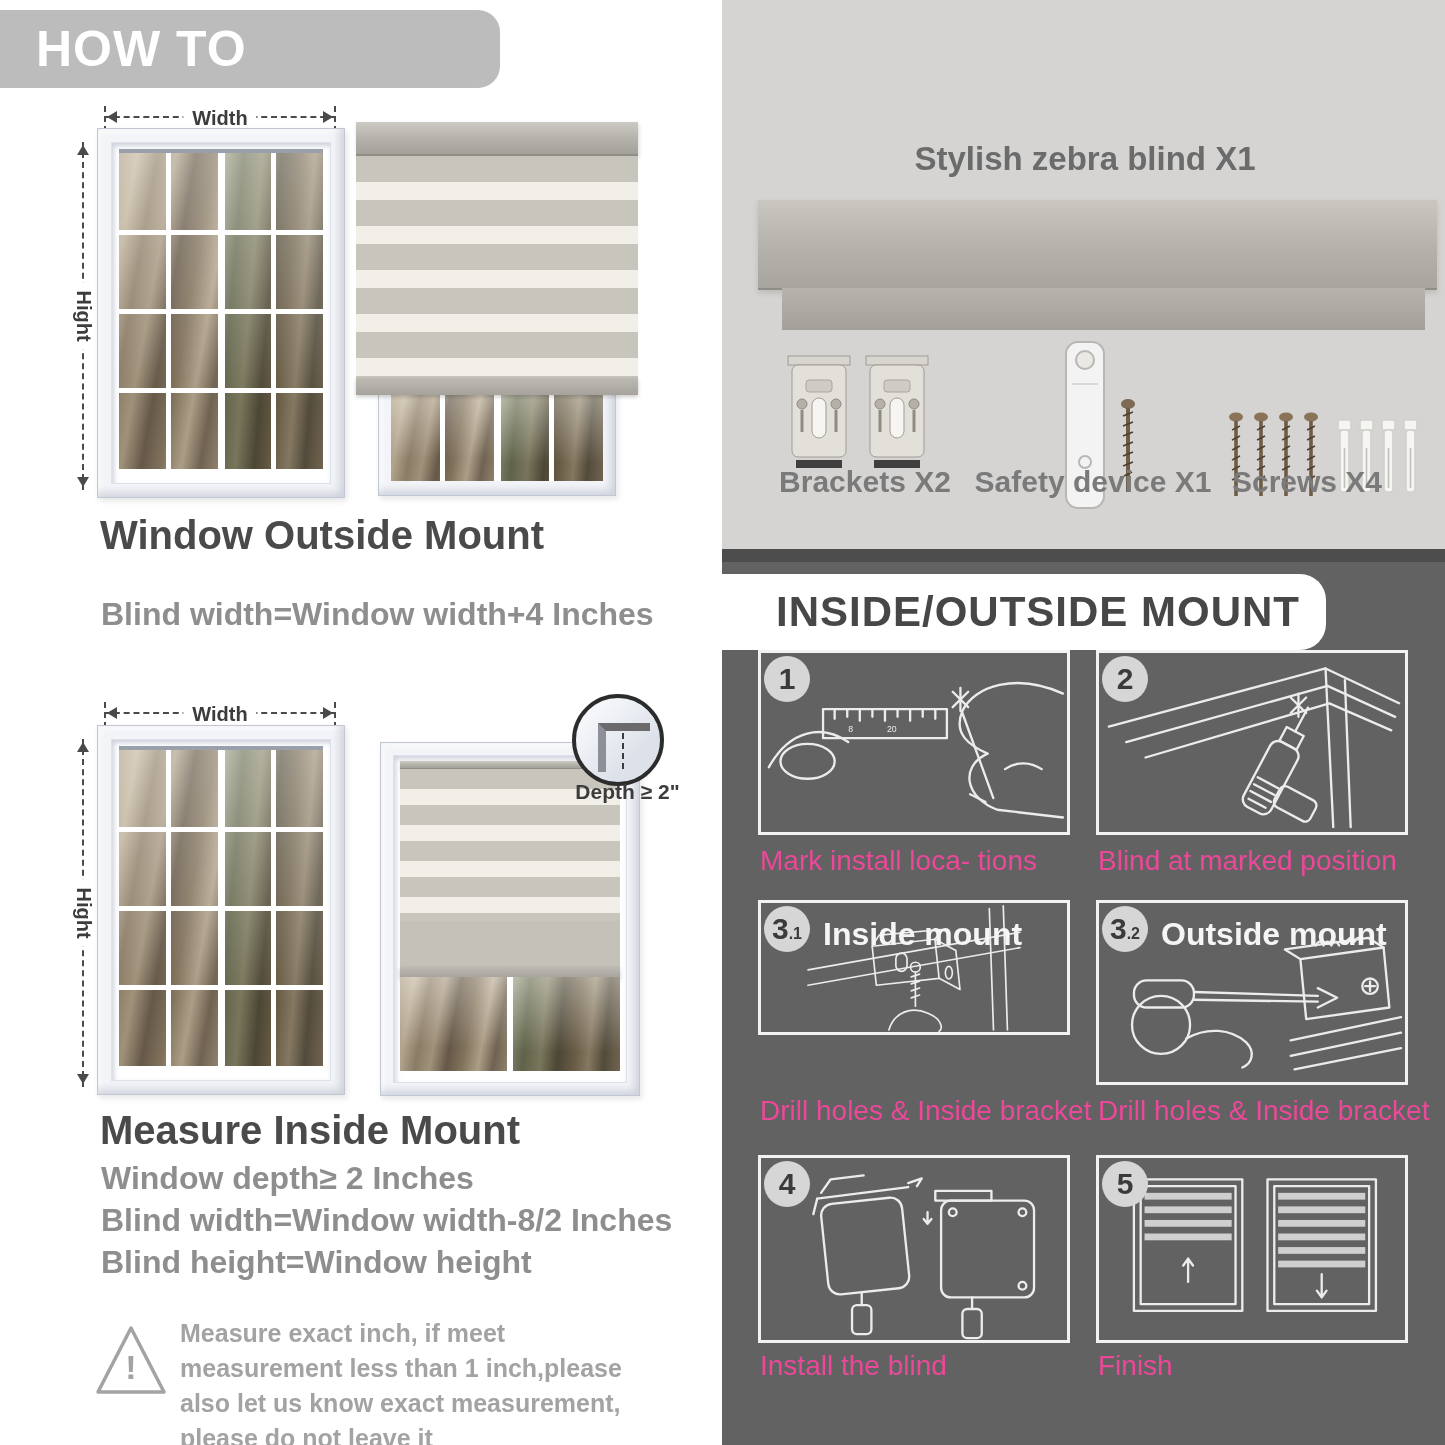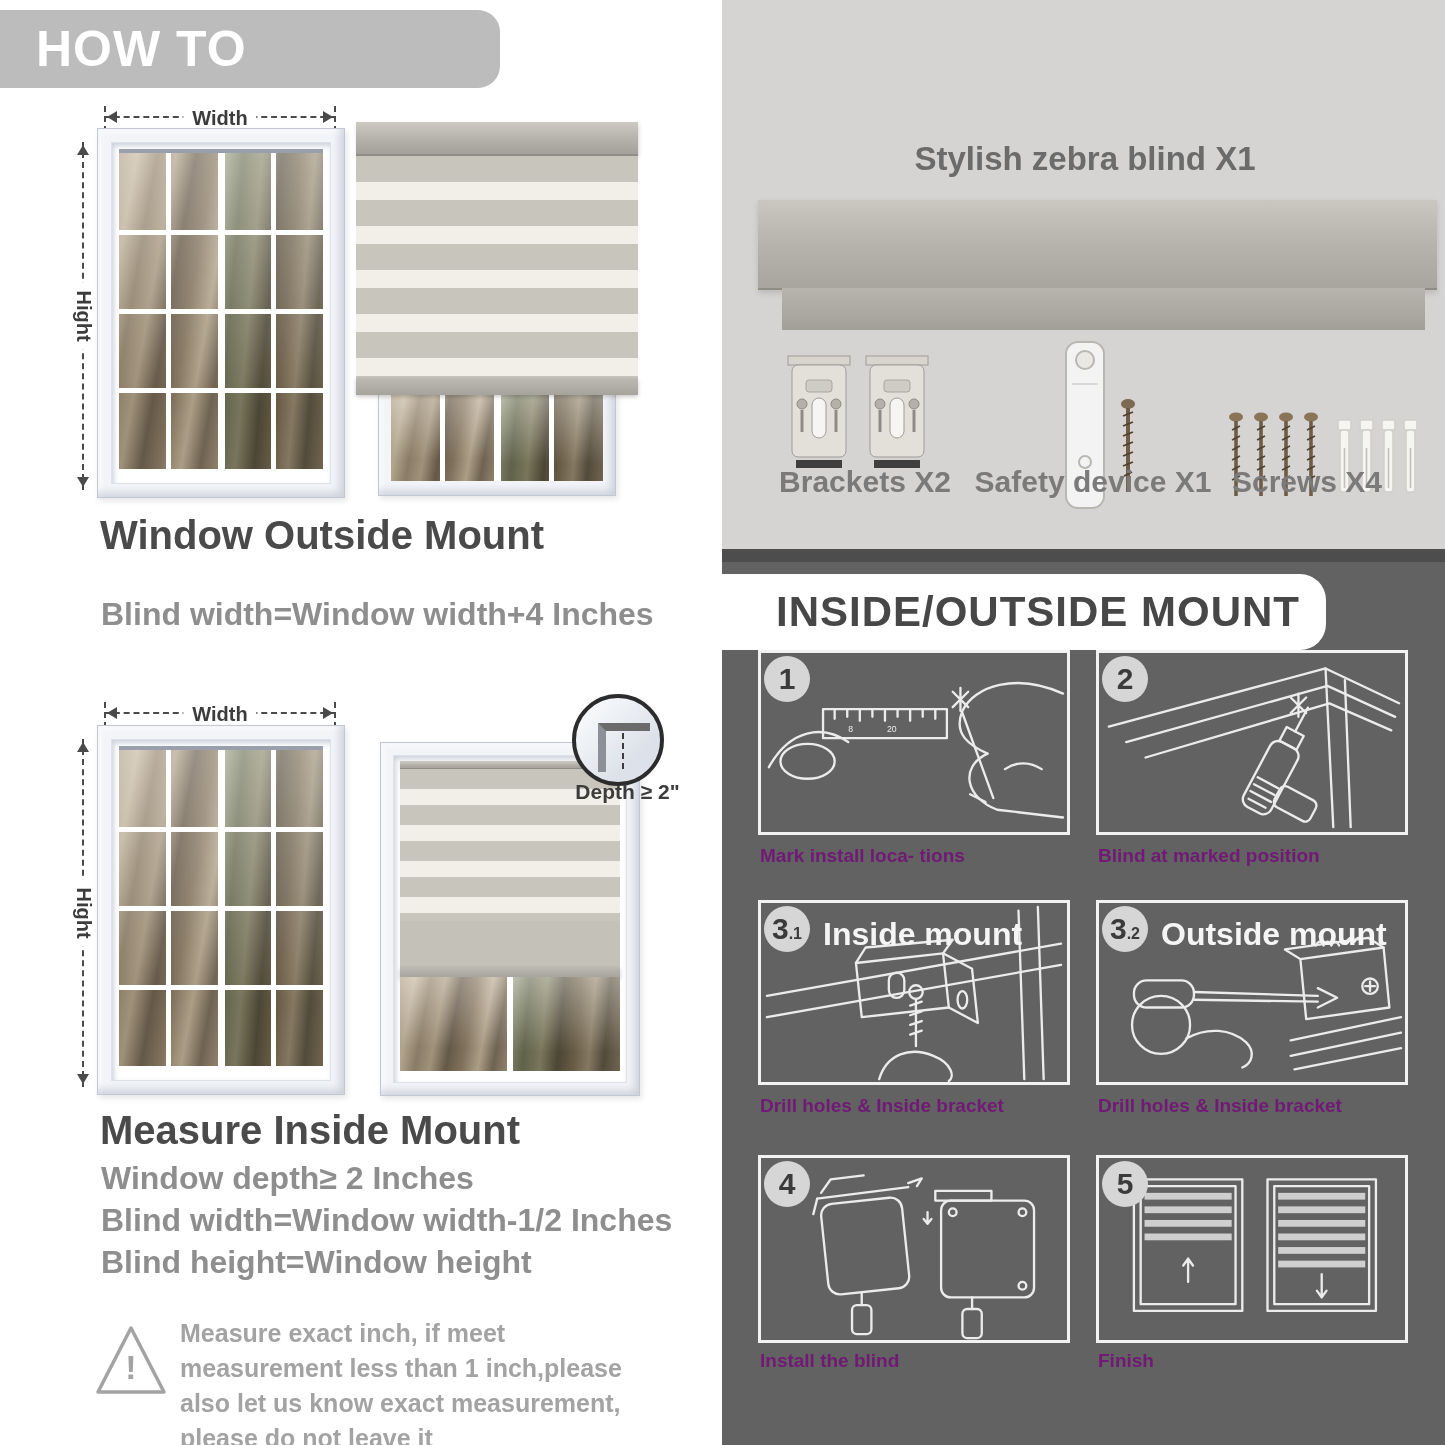--- a/index.html
+++ b/index.html
@@ -77,21 +77,21 @@
   .dark-strip{left:722px;top:549px;width:723px;height:13px;background:#4d4d4d;}
   .right-dark{left:722px;top:562px;width:723px;height:883px;background:#626262;}
   .mount-bar{left:722px;top:562px;width:604px;height:76px;background:#fff;border-radius:0 26px 26px 0;
              color:#474747;font-size:42px;font-weight:700;line-height:76px;padding-left:54px;
              box-sizing:border-box;letter-spacing:1px;margin-top:12px;}
   .panel{border:3px solid #f2f2f2;box-sizing:border-box;background:#626262;}
   .badge{position:absolute;left:3px;top:3px;width:46px;height:46px;border-radius:50%;background:#d6d6d6;
          color:#3b3b3b;font-weight:700;text-align:center;line-height:46px;font-size:30px;}
   .badge .sub{font-size:16px;}
   .panel-title{position:absolute;left:62px;top:13px;font-size:32px;font-weight:700;color:#f5f5f5;}
-  .caption{font-size:19px;font-weight:700;color:#701a75;white-space:nowrap;}
+  .caption{font-size:28px;font-weight:400;color:#ec4899;white-space:nowrap;}
   .sketch{position:absolute;inset:0;width:100%;height:100%;}
   .sk{stroke:#ececec;stroke-width:2.4;fill:none;stroke-linecap:round;stroke-linejoin:round;}
   .skf{fill:#cfcfcf;stroke:none;}
 </style>
 </head>
 <body>
 
 <div class="canvas">
 
   <div class="abs howto-bar">HOW TO MEASURE</div>
@@ -181,21 +181,21 @@
     </div>
   </div>
   <div class="abs depth-circle" style="left:572px;top:694px;width:84px;height:84px;">
     <div class="corner"></div>
       <div class="dash"></div>
   </div>
   <div class="abs depth-lbl" style="left:555px;top:780px;width:145px;">Depth ≥ 2"</div>
 
   <div class="abs sec-title" style="left:100px;top:1108px;">Measure Inside Mount</div>
   <div class="abs sec-line" style="left:101px;top:1160px;">Window depth≥ 2 Inches</div>
-  <div class="abs sec-line" style="left:101px;top:1202px;">Blind width=Window width-1/2 Inches</div>
+  <div class="abs sec-line" style="left:101px;top:1202px;">Blind width=Window width-8/2 Inches</div>
   <div class="abs sec-line" style="left:101px;top:1244px;">Blind height=Window height</div>
 
   <div class="abs" style="left:92px;top:1322px;width:78px;height:78px;">
     <svg width="78" height="78" viewBox="0 0 78 78">
       <path d="M39 6 L72 70 H6 Z" fill="none" stroke="#a3a3a3" stroke-width="3.5" stroke-linejoin="round"></path>
     </svg>
     <span class="warn-mark">!</span>
   </div>
   <div class="abs warn-text" style="left:180px;top:1316px;width:450px;">Measure exact inch, if meet measurement less than 1 inch,please also let us know exact measurement, please do not leave it</div>
 
@@ -399,21 +399,21 @@
       <g class="sk">
           <line x1="196" y1="46" x2="212" y2="62"></line>
           <line x1="212" y1="46" x2="196" y2="62"></line>
           <line x1="204" y1="42" x2="204" y2="66"></line>
         </g>
     </svg>
     <div class="badge"><span>2</span></div>
   </div>
   <div class="abs caption" style="left:1098px;top:845px;">Blind at marked position</div>
 
-  <div class="abs panel" style="left:758px;top:900px;width:312px;height:185px;padding-left:16px;">
+  <div class="abs panel" style="left:758px;top:900px;width:312px;height:135px;padding-left:16px;">
     <svg class="sketch" viewBox="0 0 312 185">
       <line class="sk" x1="4" y1="96" x2="308" y2="42"></line>
       <line class="sk" x1="4" y1="118" x2="308" y2="64"></line>
       <line class="sk" x1="264" y1="8" x2="270" y2="182"></line>
       <line class="sk" x1="284" y1="4" x2="290" y2="182"></line>
       <path class="sk" d="M96,62 L186,52 L192,108 L102,118 Z"></path>
       <path class="sk" d="M186,52 L216,68 L222,124 L192,108"></path>
       <path class="sk" d="M96,62 L106,46 L196,38 L186,52"></path>
       <rect class="sk" x="130" y="72" width="16" height="26" rx="8"></rect>
       <ellipse class="sk" cx="206" cy="100" rx="5" ry="9"></ellipse>

